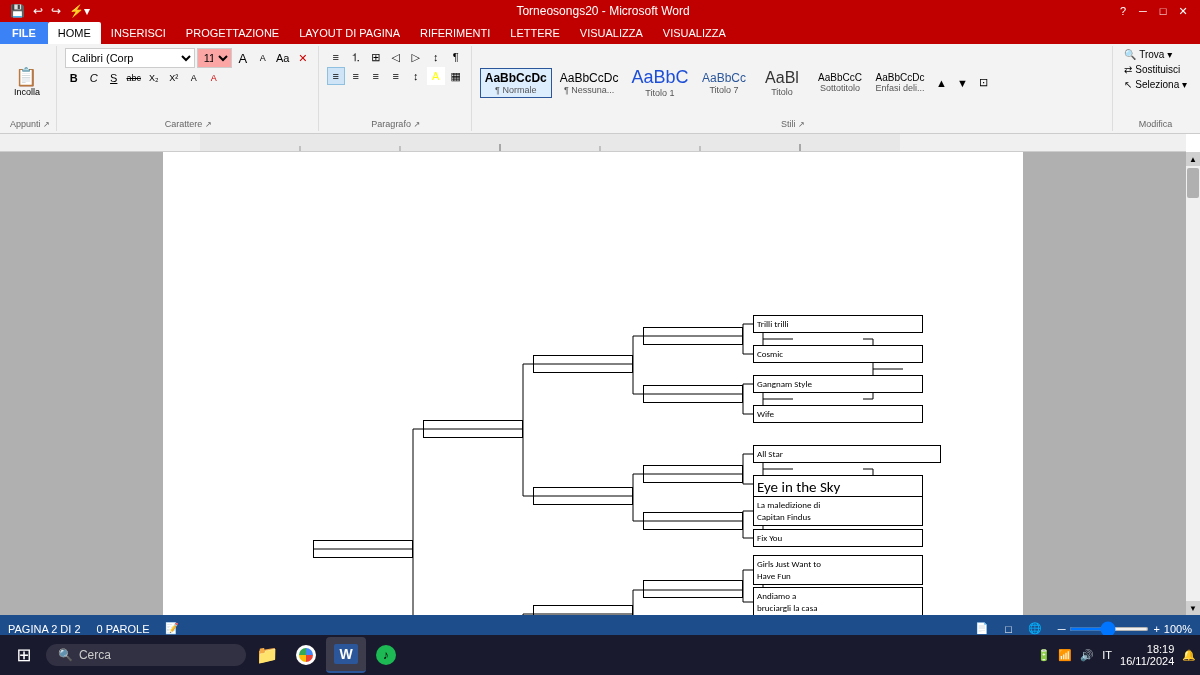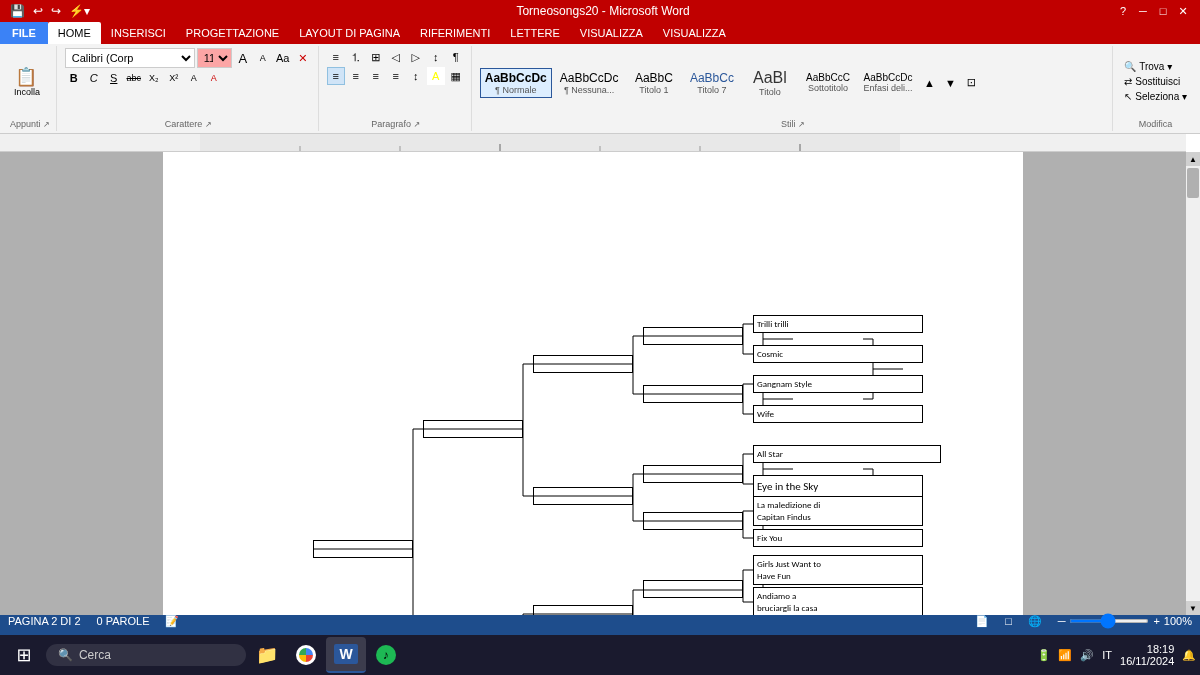--- a/index.html
+++ b/index.html
@@ -437,21 +437,21 @@
     <div class="ribbon-group-content" style="align-items:center;">
       <div class="style-item active">
         <span class="style-preview" style="font-size:12px;font-weight:bold;">AaBbCcDc</span>
         <span class="style-label">¶ Normale</span>
       </div>
       <div class="style-item">
         <span class="style-preview" style="font-size:12px;">AaBbCcDc</span>
         <span class="style-label">¶ Nessuna...</span>
       </div>
       <div class="style-item">
-        <span class="style-preview" style="font-size:12px;color:#000000;">AaBbC</span>
+        <span class="style-preview" style="font-size:18px;color:#1d4ed8;">AaBbC</span>
         <span class="style-label">Titolo 1</span>
       </div>
       <div class="style-item">
         <span class="style-preview" style="font-size:12px;color:#2b579a;">AaBbCc</span>
         <span class="style-label">Titolo 7</span>
       </div>
       <div class="style-item">
         <span class="style-preview" style="font-size:16px;color:#333;">AaBl</span>
         <span class="style-label">Titolo</span>
       </div>
@@ -464,21 +464,21 @@
         <span class="style-label">Enfasi deli...</span>
       </div>
       <button class="format-btn">▲</button>
       <button class="format-btn">▼</button>
       <button class="format-btn">⊡</button>
     </div>
     <div class="ribbon-group-label">Stili <span style="font-size:8px;">↗</span></div>
   </div>
 
   <div class="ribbon-group" style="border-right:none;">
-    <div class="ribbon-group-content" style="flex-direction:column;gap:2px;align-items:flex-start;margin-top:12px;">
+    <div class="ribbon-group-content" style="flex-direction:column;gap:2px;align-items:flex-start;">
       <button class="ribbon-small-btn">🔍 Trova ▾</button>
       <button class="ribbon-small-btn">⇄ Sostituisci</button>
       <button class="ribbon-small-btn">↖ Seleziona ▾</button>
     </div>
     <div class="ribbon-group-label">Modifica</div>
   </div>
 
 </div>
 
 <div id="ruler" style="position:absolute;top:134px;left:0;right:14px;height:18px;background:#f0f0f0;border-bottom:1px solid #ccc;z-index:5;">
@@ -558,21 +558,21 @@
         <line x1="510" y1="535" x2="540" y2="535" stroke="#000" stroke-width="1"></line>
 
       </svg>
 
       <div class="song-box" style="left:500px;top:143px;width:170px;height:18px;font-size:9px;">Trilli trilli</div>
       <div class="song-box" style="left:500px;top:173px;width:170px;height:18px;font-size:9px;">Cosmic</div>
       <div class="song-box" style="left:500px;top:203px;width:170px;height:18px;font-size:9px;">Gangnam Style</div>
       <div class="song-box" style="left:500px;top:233px;width:170px;height:18px;font-size:9px;">Wife</div>
 
       <div class="song-box" style="left:500px;top:273px;width:188px;height:18px;font-size:9px;">All Star</div>
-      <div class="song-box" style="left:500px;top:303px;width:170px;height:24px;font-size:11px;">Eye in the Sky</div>
+      <div class="song-box" style="left:500px;top:303px;width:170px;height:24px;font-size:15px;">Eye in the Sky</div>
       <div class="song-box" style="left:500px;top:324px;width:170px;height:30px;font-size:9px;line-height:1.3;">La maledizione di<br>Capitan Findus</div>
       <div class="song-box" style="left:500px;top:357px;width:170px;height:18px;font-size:9px;">Fix You</div>
 
       <div class="song-box" style="left:500px;top:415px;width:170px;height:30px;font-size:9px;line-height:1.3;">Andiamo a<br>bruciargli la casa</div>
       <div class="song-box" style="left:500px;top:383px;width:170px;height:30px;font-size:9px;line-height:1.3;">Girls Just Want to<br>Have Fun</div>
 
       <div class="match-box" style="left:390px;top:155px;width:100px;"></div>
       <div class="match-box" style="left:390px;top:213px;width:100px;"></div>
       <div class="match-box" style="left:390px;top:293px;width:100px;"></div>
       <div class="match-box" style="left:390px;top:340px;width:100px;"></div>
@@ -639,21 +639,21 @@
   </div>
 </div>
 
 <div id="right-scrollbar" style="position:absolute;right:0;top:152px;bottom:60px;width:14px;background:#f0f0f0;display:flex;flex-direction:column;align-items:center;">
   <div class="scroll-arrow">▲</div>
   <div class="scroll-thumb" style="width:12px;height:30px;background:#b0b0b0;border-radius:2px;margin-top:2px;"></div>
   <div style="flex:1;"></div>
   <div class="scroll-arrow">▼</div>
 </div>
 
-<div id="statusbar" style="position:absolute;bottom:40px;left:0;right:0;height:20px;background:#1e4d8c;display:flex;align-items:flex-start;padding:0 8px;gap:16px;color:#fff;font-size:11px;">
+<div id="statusbar" style="position:absolute;bottom:40px;left:0;right:0;height:20px;background:#1e4d8c;display:flex;align-items:flex-end;padding:0 8px;gap:16px;color:#fff;font-size:11px;">
   <span>PAGINA 2 DI 2</span>
   <span>0 PAROLE</span>
   <span>📝</span>
   <div style="flex:1;"></div>
   <span>📄</span>
   <span>□</span>
   <span>🌐</span>
   <span style="display:flex;align-items:center;gap:4px;">
     <span>─</span>
     <input type="range" min="10" max="200" value="100" style="width: 80px; height: 4px;">

